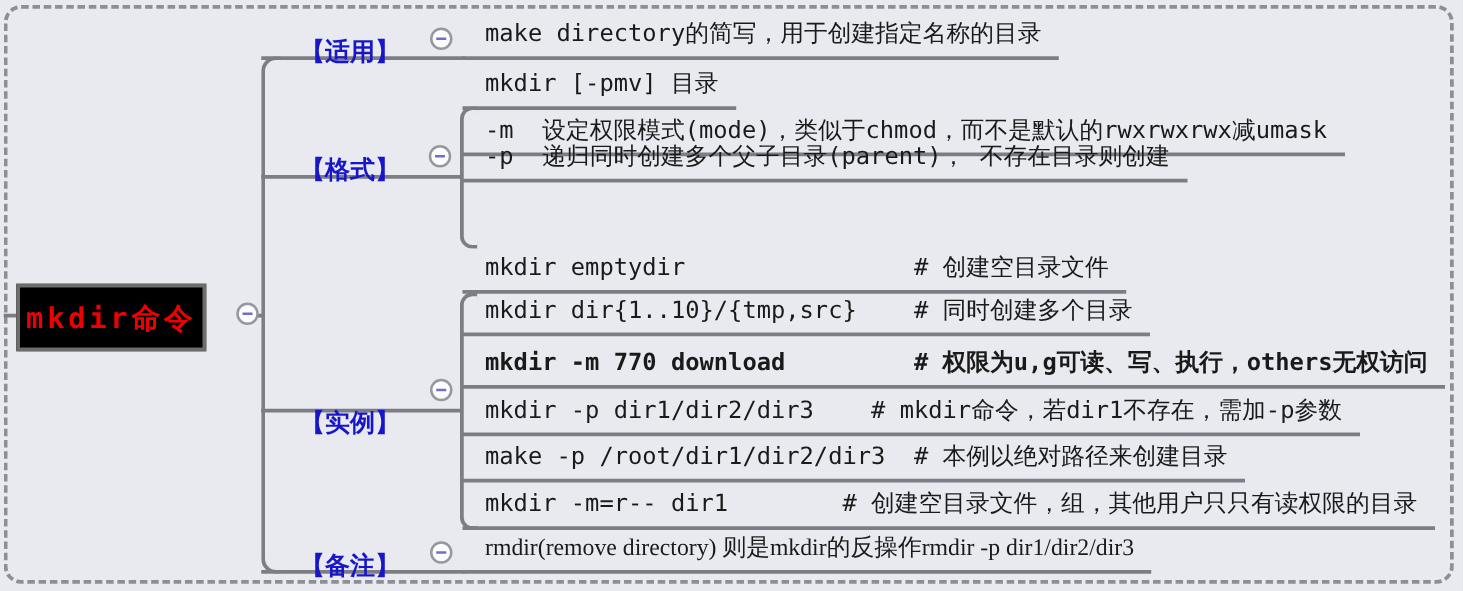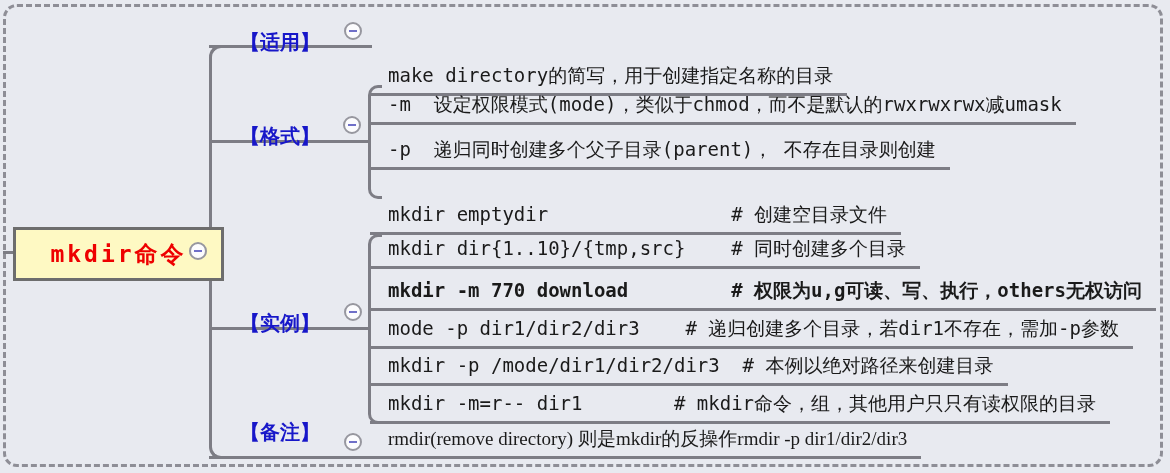--- a/index.html
+++ b/index.html
@@ -4,21 +4,21 @@
 <style>
   html,body{margin:0;padding:0;}
   body{background:#dcdcdc;font-family:"DejaVu Sans Mono",monospace;}
   .canvas{position:relative;width:1170px;height:473px;background:#e8eaf0;overflow:hidden;}
   .frame{position:absolute;left:3px;top:4px;width:1160px;height:463px;
          border:3px dashed #8e8e96;border-radius:14px;box-sizing:border-box;}
   .hline{position:absolute;height:3px;background:#7d7d85;}
   .trunk{position:absolute;box-sizing:border-box;background:transparent;
          border-left:3px solid #7d7d85;border-top:3px solid #7d7d85;border-bottom:3px solid #7d7d85;
          border-radius:12px 0 0 12px;}
-  .root{position:absolute;left:13px;top:227px;width:211px;height:54px;background:#fef9c3;
+  .root{position:absolute;left:13px;top:227px;width:152px;height:54px;background:#000000;
         border:3px solid #6d6d6d;box-sizing:border-box;display:flex;align-items:center;justify-content:center;
         color:#ee0000;font-weight:bold;font-size:23px;letter-spacing:3px;z-index:2;}
   .lbl{position:absolute;left:240px;color:#1717c9;font-weight:bold;font-size:20px;line-height:20px;
        font-family:"Liberation Sans",sans-serif;white-space:pre;z-index:2;margin-top:11px;}
   .circ{position:absolute;width:18px;height:18px;border-radius:50%;background:#fcfcfe;
         border:2px solid #97979f;box-sizing:border-box;display:flex;align-items:center;justify-content:center;z-index:3;}
   .circ .bar{width:8px;height:2px;background:#6f6fc8;}
   .row{position:absolute;left:370px;height:38px;line-height:35px;box-sizing:border-box;
        padding:0 14px 0 18px;border-bottom:3px solid #7d7d85;white-space:pre;
        font-size:19px;color:#1a1a1a;width:max-content;z-index:1;}
@@ -43,42 +43,43 @@
 
   <div class="root">
     <span>mkdir命令</span>
   </div>
   <div class="circ" style="left:189px;top:242px;">
     <span class="bar"></span>
   </div>
 
   <div class="lbl" style="top:21px;">【适用】</div>
   <div class="lbl" style="top:115px;font-family:Liberation Serif, serif;">【格式】</div>
-  <div class="lbl" style="top:302px;">【实例】</div>
-  <div class="lbl" style="top:411px;">【备注】</div>
+  <div class="lbl" style="top:318px;">【实例】</div>
+  <div class="lbl" style="top:432px;">【备注】</div>
 
   <div class="circ" style="left:344px;top:22px;">
       <span class="bar"></span>
     </div>
   <div class="circ" style="left:343px;top:116px;">
       <span class="bar"></span>
     </div>
   <div class="circ" style="left:344px;top:303px;">
       <span class="bar"></span>
     </div>
   <div class="circ" style="left:344px;top:433px;">
       <span class="bar"></span>
     </div>
 
-  <div class="row" style="top:10px;margin-top:48px;">make directory的简写，用于创建指定名称的目录</div>
+  <div class="row" style="top:10px;">make directory的简写，用于创建指定名称的目录</div>
 
+  <div class="row" style="top:50px;">mkdir [-pmv] 目录</div>
   <div class="row" style="top:87px;">-m  设定权限模式(mode)，类似于chmod，而不是默认的rwxrwxrwx减umask</div>
-  <div class="row" style="top:132px;">-p  递归同时创建多个父子目录(parent)， 不存在目录则创建</div>
+  <div class="row" style="top:108px;">-p  递归同时创建多个父子目录(parent)， 不存在目录则创建</div>
 
   <div class="row" style="top:197px;">mkdir emptydir                # 创建空目录文件</div>
   <div class="row" style="top:231px;">mkdir dir{1..10}/{tmp,src}    # 同时创建多个目录</div>
   <div class="row" style="top:273px;font-weight:bold;">mkdir -m 770 download         # 权限为u,g可读、写、执行，others无权访问</div>
-  <div class="row" style="top:311px;">mode -p dir1/dir2/dir3    # 递归创建多个目录，若dir1不存在，需加-p参数</div>
-  <div class="row" style="top:348px;">mkdir -p /mode/dir1/dir2/dir3  # 本例以绝对路径来创建目录</div>
-  <div class="row" style="top:386px;">mkdir -m=r-- dir1        # mkdir命令，组，其他用户只只有读权限的目录</div>
+  <div class="row" style="top:311px;">mkdir -p dir1/dir2/dir3    # mkdir命令，若dir1不存在，需加-p参数</div>
+  <div class="row" style="top:348px;">make -p /root/dir1/dir2/dir3  # 本例以绝对路径来创建目录</div>
+  <div class="row" style="top:386px;">mkdir -m=r-- dir1        # 创建空目录文件，组，其他用户只只有读权限的目录</div>
 
   <div class="row" style="top:421px;font-family:Liberation Serif, serif;">rmdir(remove directory) 则是mkdir的反操作rmdir -p dir1/dir2/dir3</div>
 </div>
 
 </body></html>

